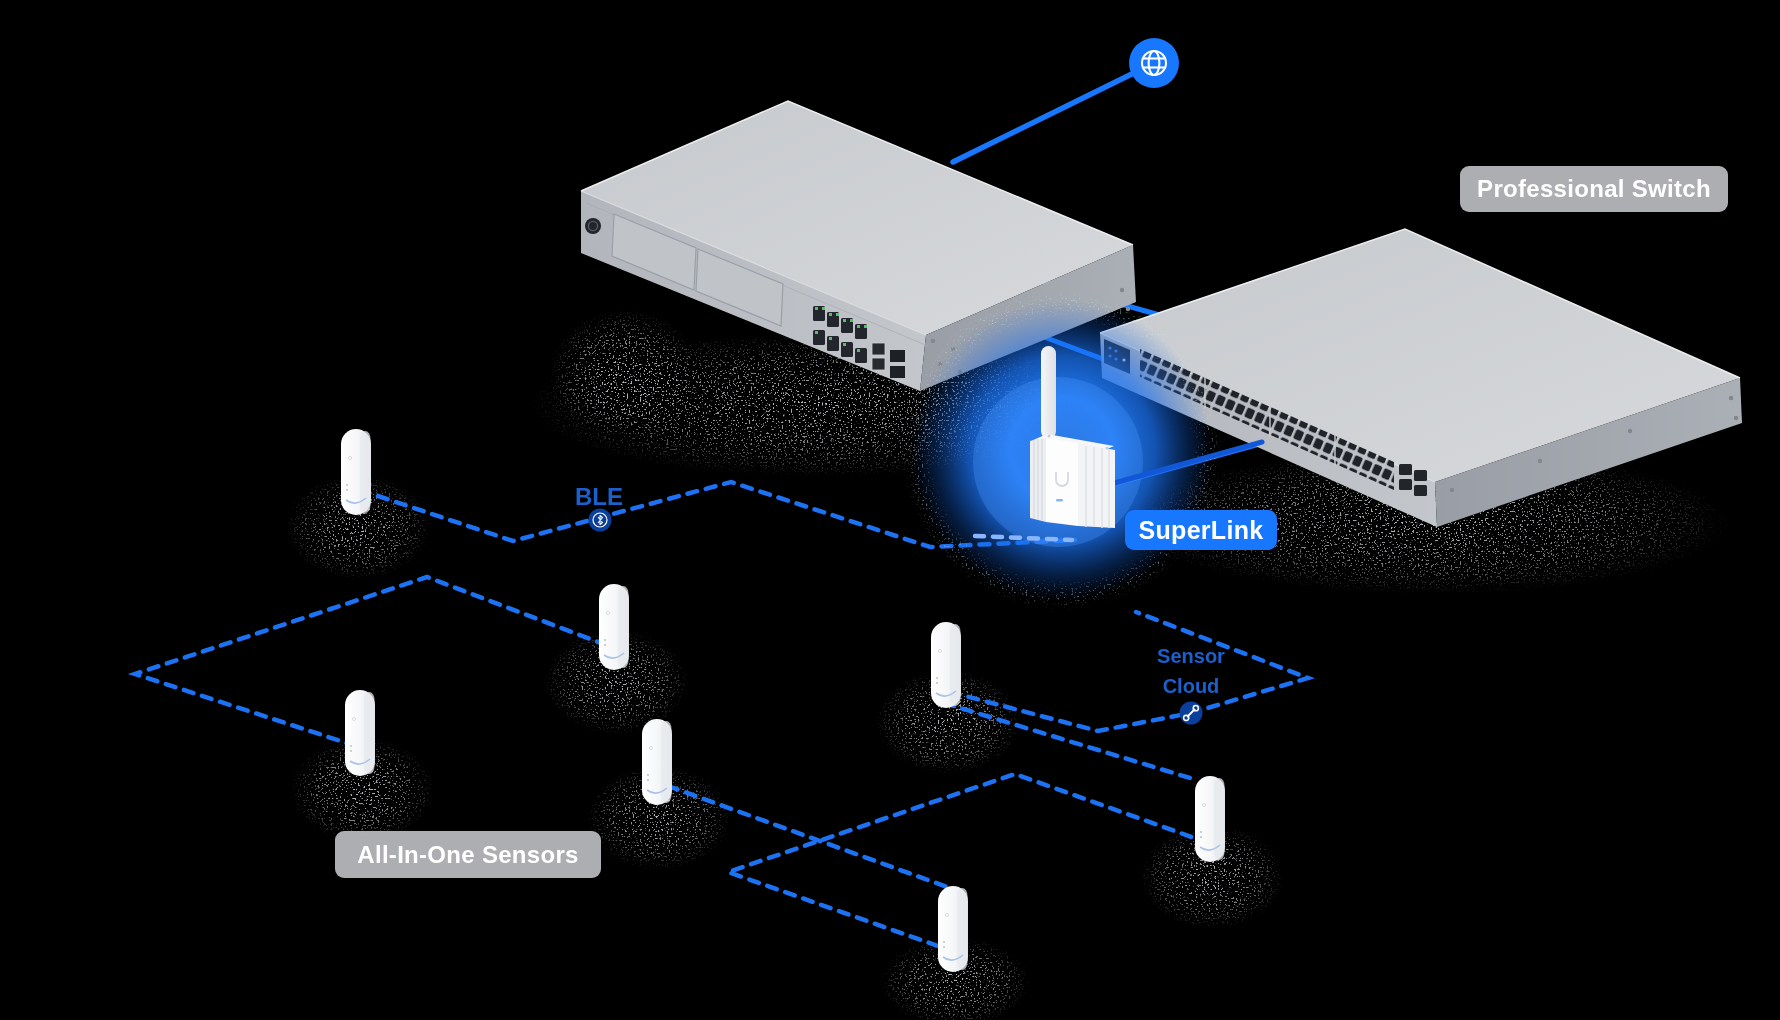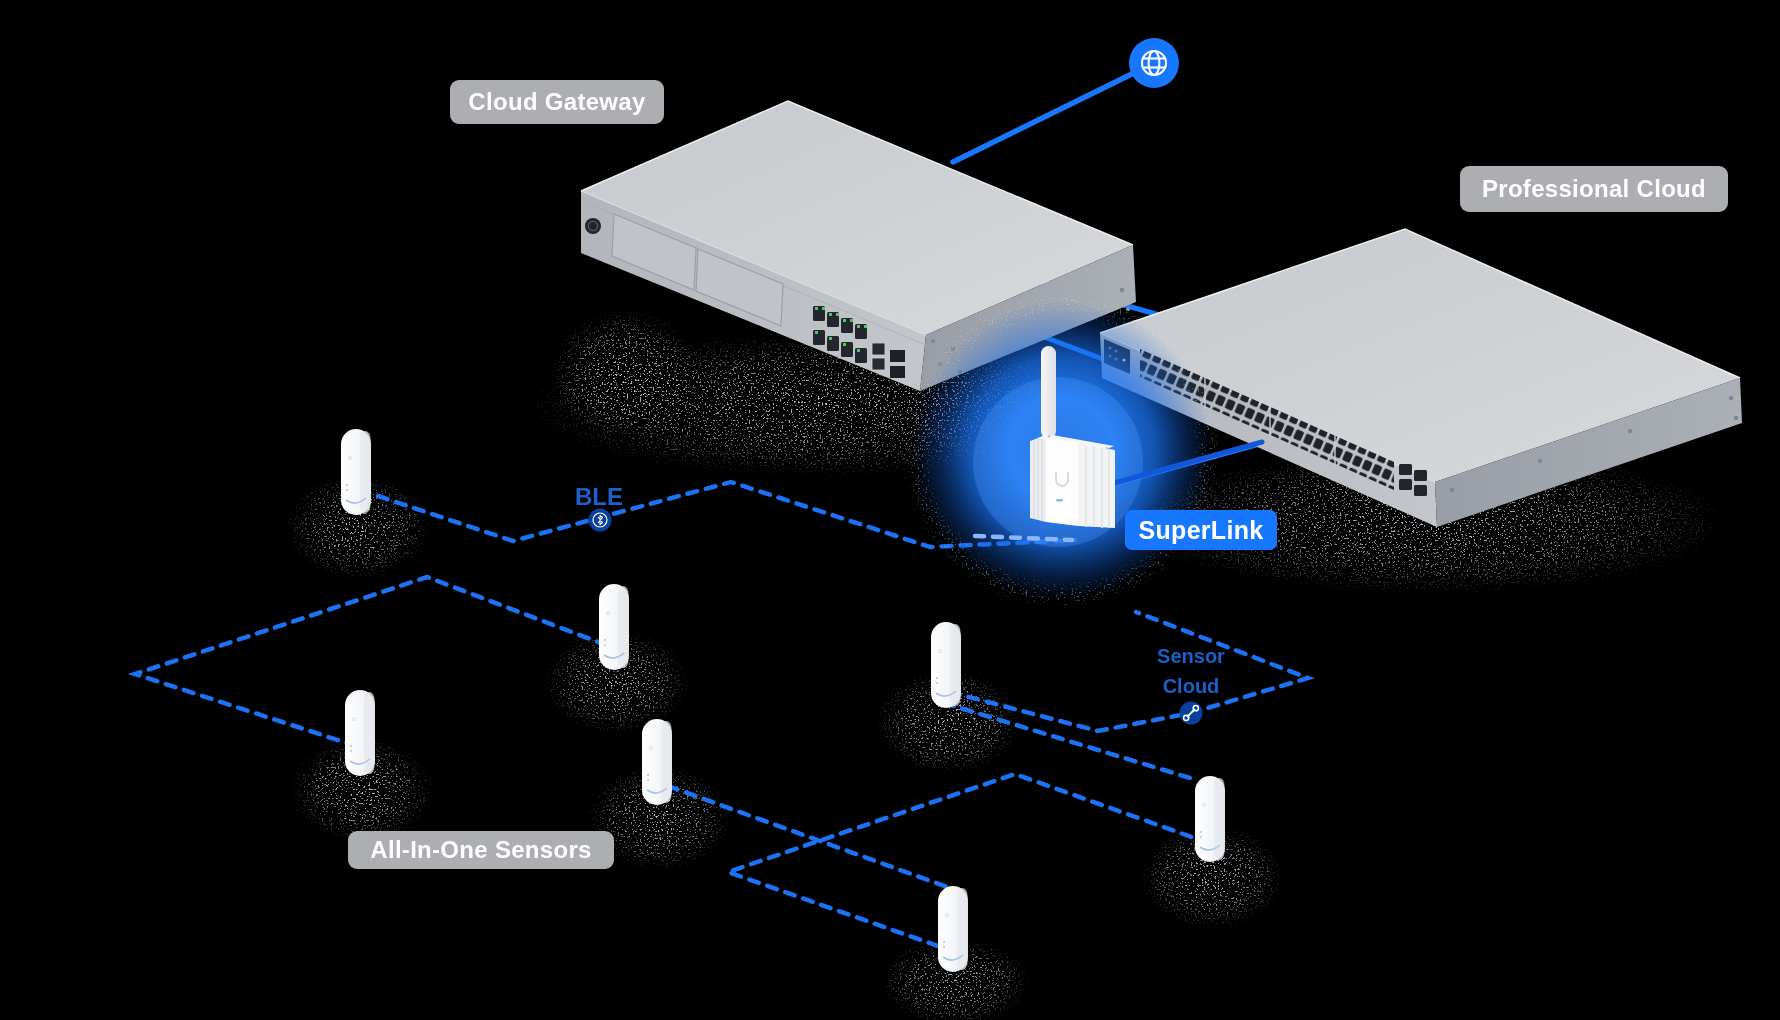--- a/index.html
+++ b/index.html
@@ -2,21 +2,21 @@
 <html><head>
 <meta charset="utf-8">
 <style>
   html,body{margin:0;padding:0;background:#000;}
   .stage{position:relative;width:1780px;height:1020px;background:#000;overflow:hidden;
          font-family:"Liberation Sans",sans-serif;}
   .stage svg{position:absolute;left:0;top:0;}
   .pill{position:absolute;display:flex;align-items:center;justify-content:center;
         background:rgba(185,187,190,0.93);border-radius:9px;color:#fff;
         font-weight:bold;font-size:24px;letter-spacing:.3px;white-space:nowrap;}
-  .pill.blue{background:#1778ff;font-size:25px;border-radius:7px;}
+  .pill.blue{background:#1778ff;font-size:25px;}
   .bluetext{position:absolute;color:#1c60cc;font-weight:bold;font-size:24px;
             text-align:center;line-height:29px;}
 </style>
 </head>
 <body>
 
 <div class="stage">
 <svg width="1780" height="1020" viewBox="0 0 1780 1020">
   <defs>
     <filter id="speck" x="-15%" y="-15%" width="130%" height="130%">
@@ -259,30 +259,27 @@
     <path d="M 598 517 L 602.5 522.5 L 600 524.5 L 600 515.5 L 602.5 517.5 L 598 523" stroke="#fff" stroke-width="1.1" fill="none" stroke-linejoin="round"></path>
   </g>
   <g>
     <circle cx="1191" cy="713" r="11.5" fill="#0b3f9c"></circle>
     <line x1="1187" y1="717" x2="1195" y2="709" stroke="#fff" stroke-width="1.8"></line>
     <circle cx="1186.2" cy="717.8" r="2.6" fill="none" stroke="#fff" stroke-width="1.5"></circle>
     <circle cx="1195.8" cy="708.2" r="2.6" fill="none" stroke="#fff" stroke-width="1.5"></circle>
   </g>
 </svg>
 
-<div class="pill" style="left:450px;top:80px;width:214px;height:44px">
-  <span>Cloud Gateway</span>
-</div>
 <div class="pill" style="left:1460px;top:166px;width:268px;height:46px">
-  <span>Professional Cloud</span>
+  <span>Professional Switch</span>
 </div>
 <div class="pill blue" style="left:1125px;top:510px;width:152px;height:40px">
   <span>SuperLink</span>
 </div>
-<div class="pill" style="left:348px;top:831px;width:266px;height:38px">
+<div class="pill" style="left:335px;top:831px;width:266px;height:47px">
   <span>All-In-One Sensors</span>
 </div>
 <div class="bluetext" style="left:549px;top:482px;width:100px">
   <span>BLE</span>
 </div>
 <div class="bluetext" style="left:1120px;top:641px;width:142px;font-size:20px;line-height:30px">
   <span>Sensor</span><br>
   <span>Cloud</span>
 </div>
 </div>

